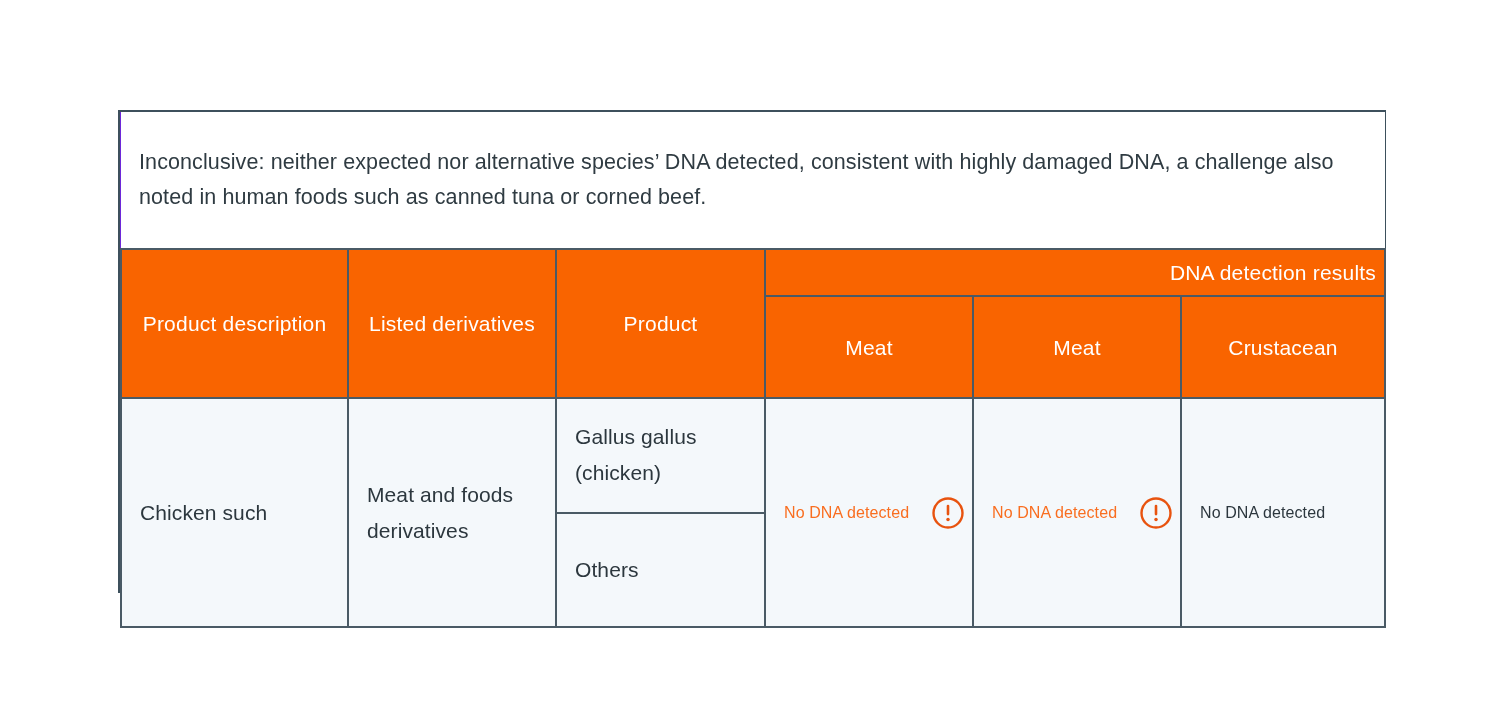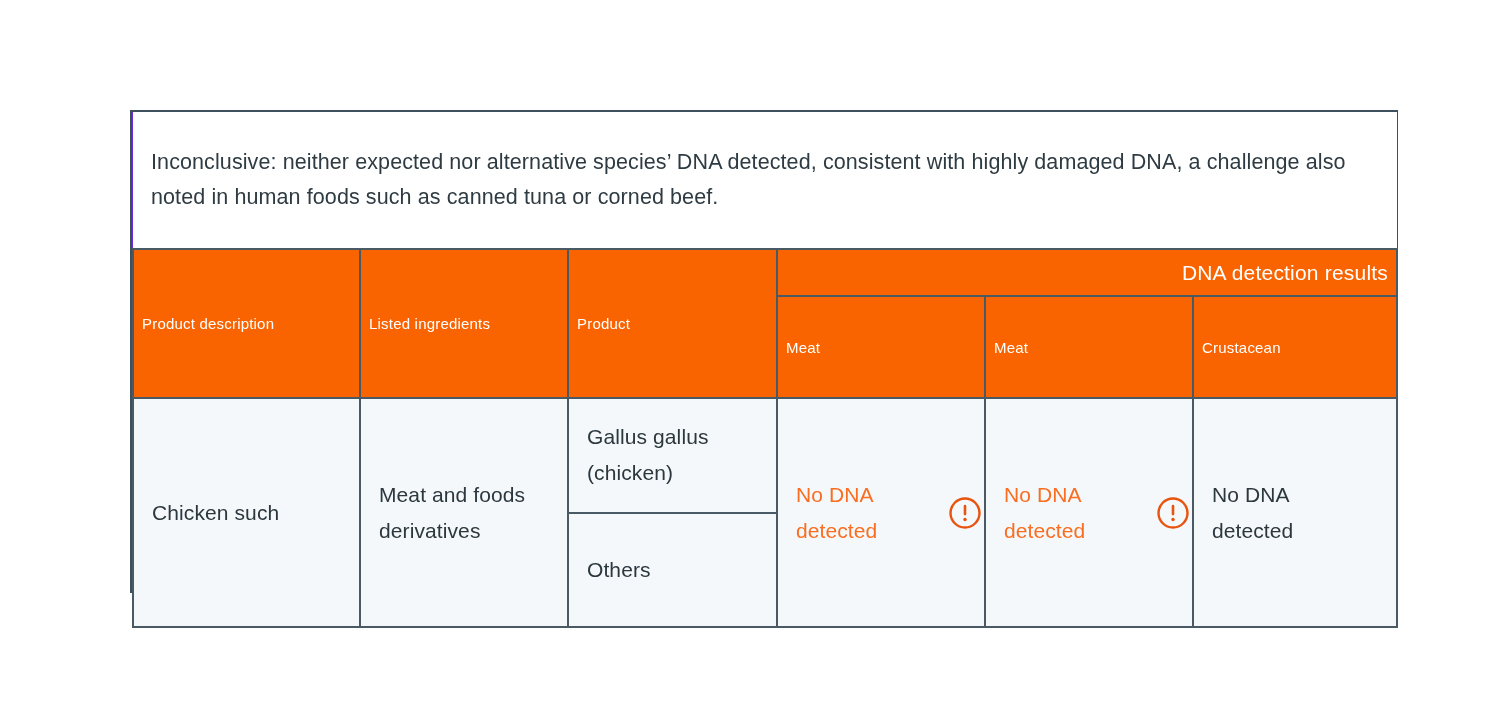--- a/index.html
+++ b/index.html
@@ -18,21 +18,21 @@
   #page {
     position: relative;
     width: 1504px;
     height: 708px;
     background: #ffffff;
   }
 
   
   #results-table {
     position: absolute;
-    left: 130px;
+    left: 118px;
     top: 110px;
     width: 1268px;
     height: 483px;
     box-sizing: border-box;
     border: 2px solid #3d505c;
     border-collapse: collapse;
     background: #6d28d9;
   }
 
   .tbl {
@@ -63,21 +63,22 @@
     font-size: 21.5px;
     line-height: 35px;
     color: #2f3b42;
     letter-spacing: 0.1px;
   }
 
   
   .hdr {
     background: #f96400;
     color: #ffffff;
-    font-size: 15px;
+    text-align: center;
+    font-size: 21px;
     line-height: 33px;
     letter-spacing: 0.2px;
     padding: 6px 8px !important;
   }
   .hdr-group {
     background: #f96400;
     color: #ffffff;
     text-align: right;
     font-size: 21px;
     line-height: 33px;
@@ -124,21 +125,21 @@
     margin-top: 30px;
   }
 
   
   .result-inner {
     display: flex;
     align-items: center;
     gap: 22px;
   }
   .result-label {
-    font-size: 21px;
+    font-size: 16px;
     line-height: 36px;
     max-width: 130px;
   }
   .result-label.alert {
     color: #f96e20;
   }
   .result-label.plain {
     color: #2c373e;
   }
   .warn-icon {
@@ -166,21 +167,21 @@
 
       <tbody>
           <tr>
         <td class="caption-cell" colspan="6" style="height:100px">
           <div class="caption-text">Inconclusive: neither expected nor alternative species’ DNA detected, consistent with highly damaged DNA, a challenge also noted in human foods such as canned tuna or corned beef.</div>
         </td>
       </tr>
 
       <tr>
         <td class="hdr" rowspan="2" style="height:82px">Product description</td>
-        <td class="hdr" rowspan="2">Listed ingredients</td>
+        <td class="hdr" rowspan="2">Listed derivatives</td>
         <td class="hdr" rowspan="2">Product</td>
         <td class="hdr-group" colspan="3">DNA detection results</td>
       </tr>
 
       <tr>
         <td class="hdr" style="height:88px">Meat</td>
         <td class="hdr">Meat</td>
         <td class="hdr">Crustacean</td>
       </tr>
 

